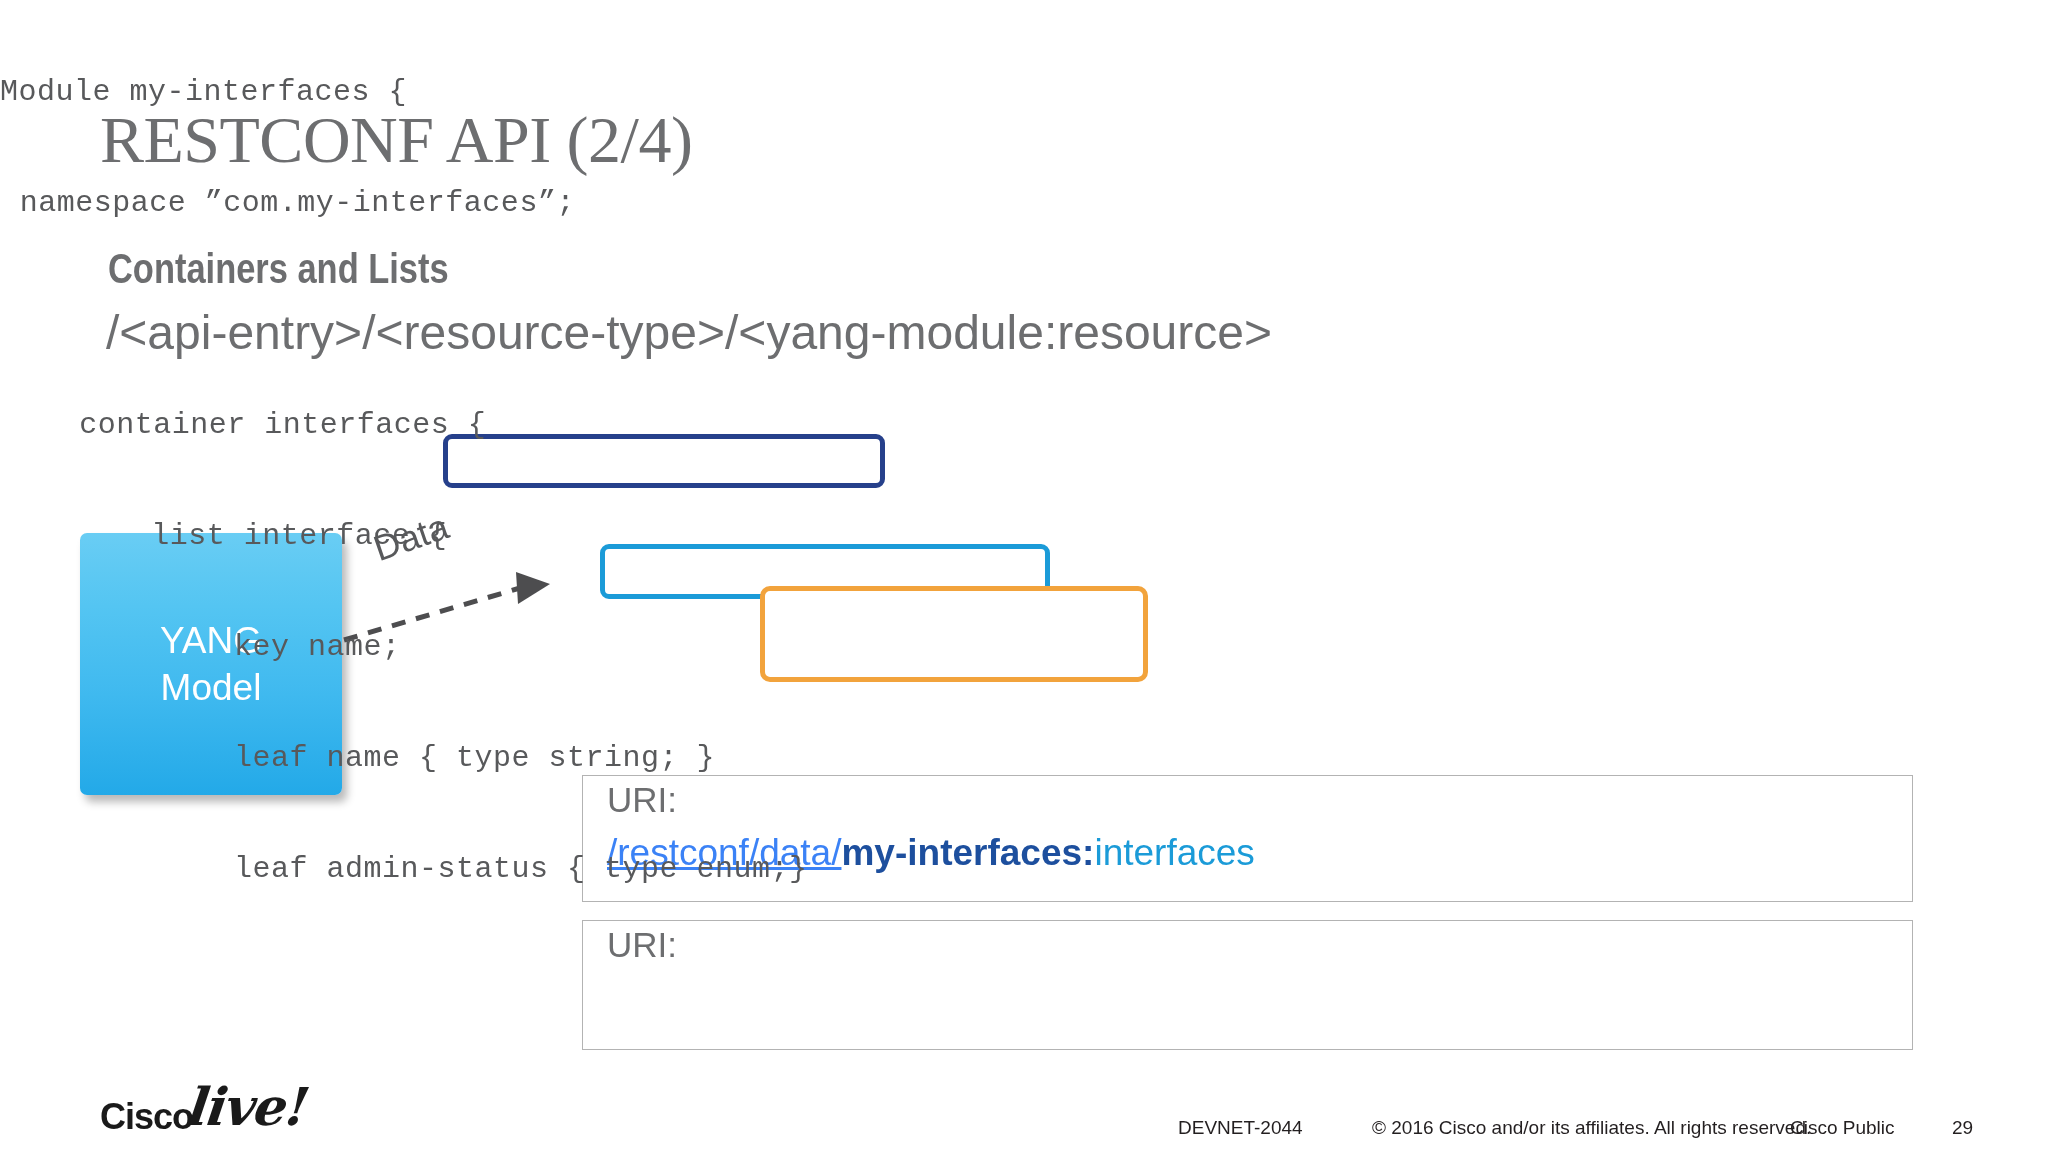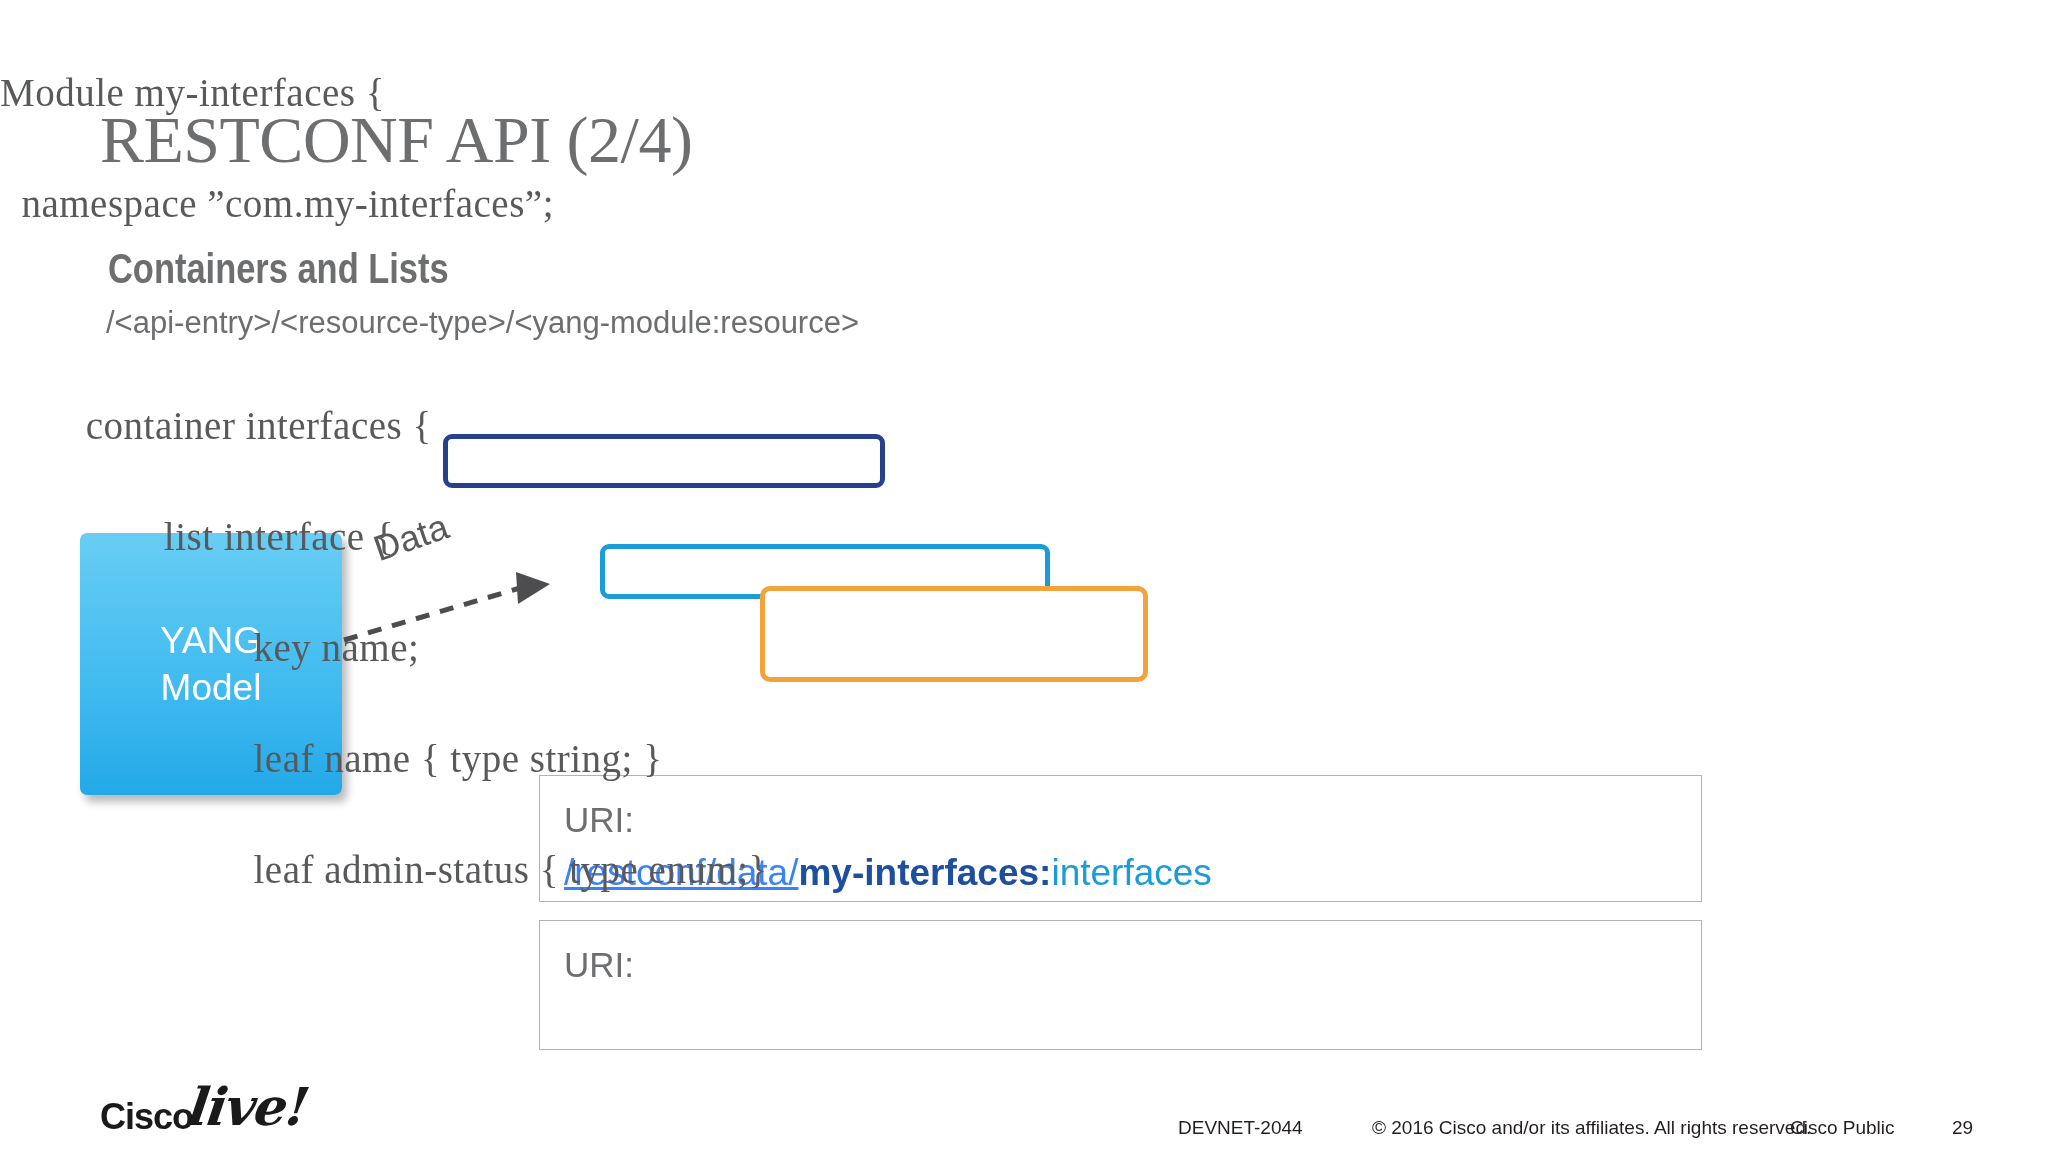--- a/index.html
+++ b/index.html
@@ -47,21 +47,21 @@
     transform: scaleX(0.82);
     transform-origin: left center;
     letter-spacing: 0px;
     white-space: nowrap;
   }
 
   .pathline {
     position: absolute;
     left: 106px;
     top: 305px;
-    font-size: 31px;
+    font-size: 48px;
     color: #6d6e70;
     font-weight: 400;
     white-space: nowrap;
   }
 
   
   .yang-box {
     position: absolute;
     left: 80px;
     top: 533px;
@@ -97,22 +97,22 @@
     transform: rotate(-19deg);
     transform-origin: left bottom;
     white-space: nowrap;
   }
 
   
   .code {
     position: absolute;
     left: 440px;
     top: 430px;
-    font-family: Liberation Serif, serif;
-    font-size: 39px;
+    font-family: Liberation Mono, monospace;
+    font-size: 30px;
     line-height: 37px;
     color: #58595b;
     white-space: pre;
     letter-spacing: 0.5px;
   }
   .code .row { position: relative; height: 37px; }
   .code .l2 { padding-left: 1.1ch; }
   .code .l3 { padding-left: 4.4ch; }
   .code .l4 { padding-left: 8.4ch; }
   .code .l5 { padding-left: 13.0ch; }
@@ -143,26 +143,26 @@
     background: #ffffff;
     border-radius: 10px;
     z-index: 1;
   }
 
   .code-layer { position: absolute; left: 0; top: 0; z-index: 2; }
 
   
   .uri-box {
     position: absolute;
-    left: 539px;
-    width: 1163px;
+    left: 582px;
+    width: 1331px;
     border: 1px solid #b3b3b3;
     background: #ffffff;
     box-sizing: border-box;
-    padding: 24px 24px 22px 24px;
+    padding: 4px 24px 22px 24px;
   }
   #uri-box-1 { top: 775px; height: 127px; }
   #uri-box-2 { top: 920px; height: 130px; }
 
   .uri-label {
     font-size: 35px;
     color: #6d6e70;
     margin-bottom: 14px;
   }
   .uri-value {

